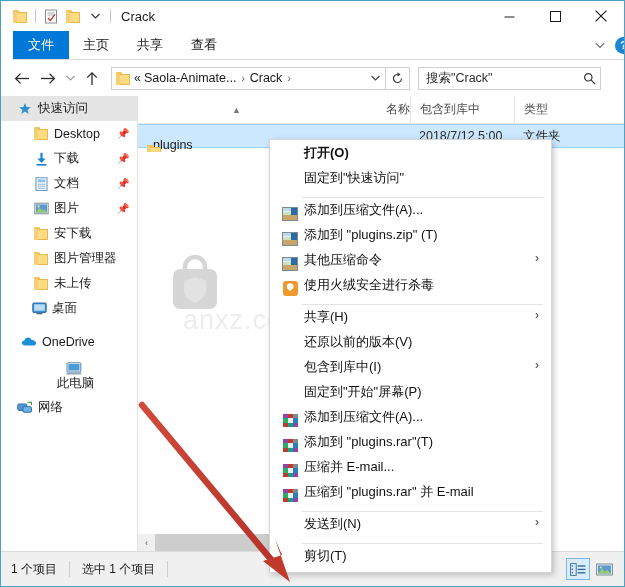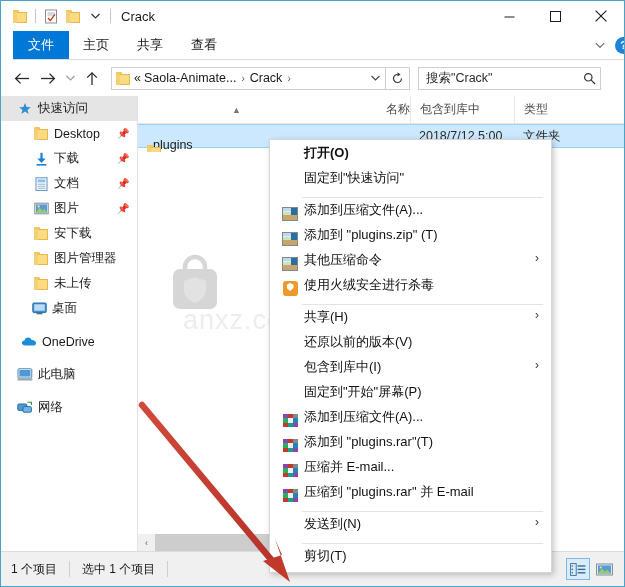--- a/index.html
+++ b/index.html
@@ -745,21 +745,21 @@
         <span class="nav-ico">
           <svg width="16" height="11" viewBox="0 0 16 11">
               <path d="M4.3 9.6 C2 9.6 0.7 8.2 0.9 6.6 C1.1 5.2 2.3 4.4 3.5 4.4 C3.8 2.6 5.4 1.3 7.3 1.4 C9 1.5 10.2 2.6 10.6 4 C12.9 3.8 15.2 5.3 15.1 7.2 C15 8.7 13.7 9.6 12.2 9.6 Z" fill="#1a8fd8"></path>
             </svg>
         </span>
         <span class="nav-label">OneDrive</span>
       </div>
 
       <div class="nav-gap"></div>
 
-      <div class="nav-item" style="padding-left:14px;">
+      <div class="nav-item" style="padding-left:14px;flex-direction:column;">
         <span class="nav-ico">
           <svg width="16" height="13" viewBox="0 0 16 13">
               <rect x="1" y="0.8" width="13.8" height="9.2" rx="1" fill="#ffffff" stroke="#4a7fa8"></rect>
               <rect x="2.3" y="2" width="11.2" height="6.6" fill="#4d9ad6"></rect>
               <rect x="0.4" y="10.6" width="15" height="1.8" rx="0.6" fill="#8fa7b8"></rect>
             </svg>
         </span>
         <span class="nav-label">此电脑</span>
       </div>
 

